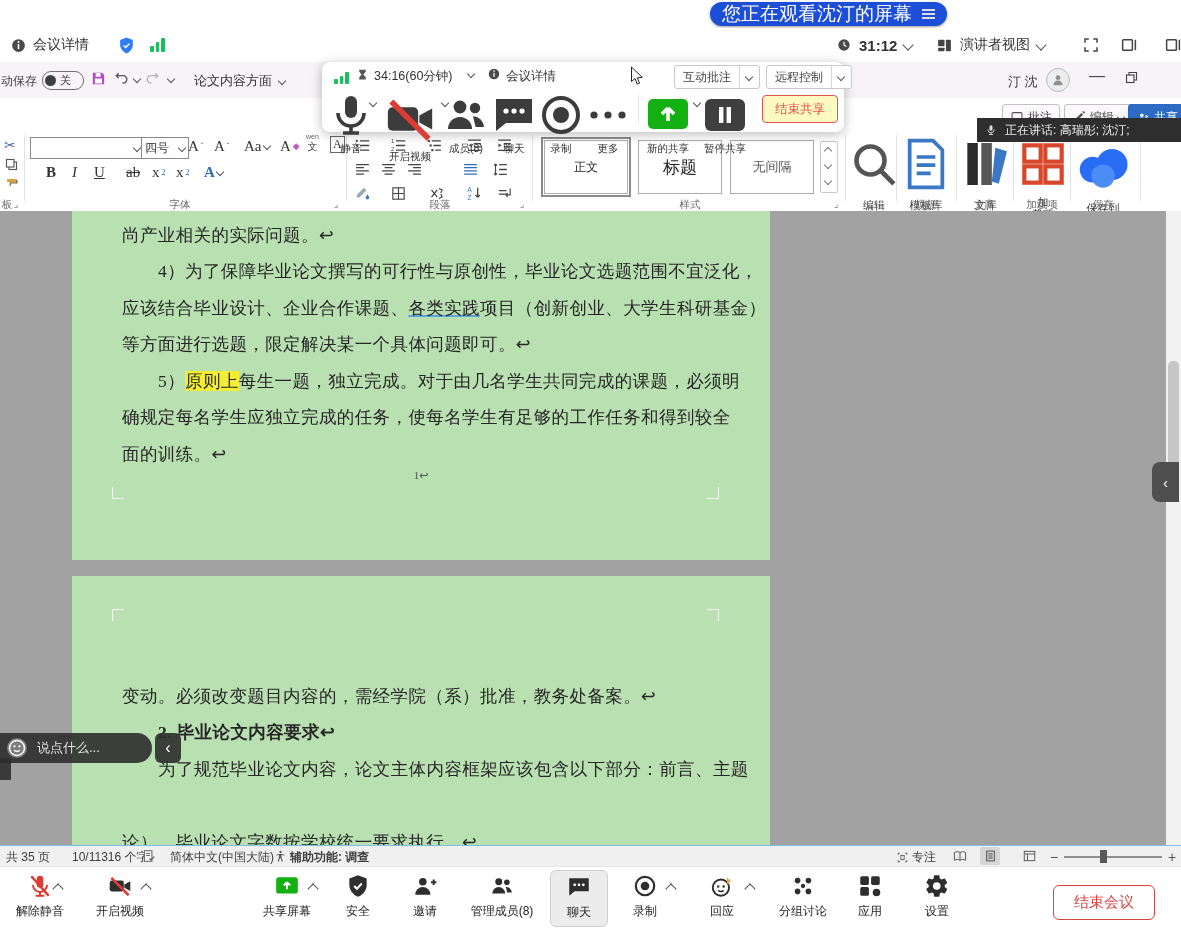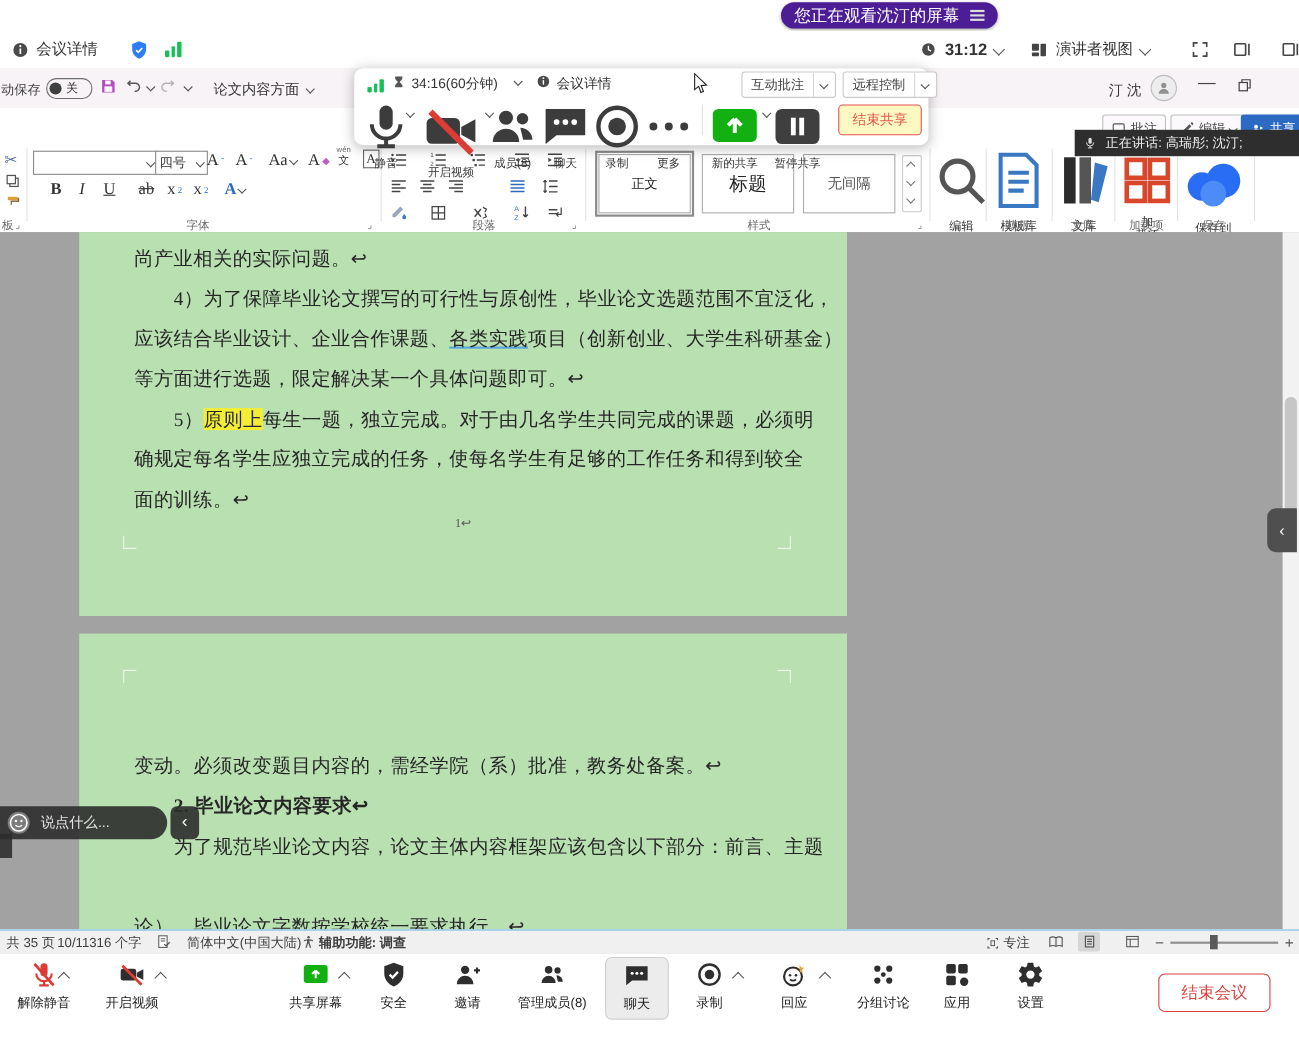--- a/index.html
+++ b/index.html
@@ -1,22 +1,22 @@
 <!DOCTYPE html>
 <html><head>
 <meta charset="utf-8">
 <style>
   html,body{margin:0;padding:0}
   body{width:1181px;height:951px;overflow:hidden;font-family:"Liberation Sans",sans-serif;background:#fff}
   #app{position:relative;width:1181px;height:951px;overflow:hidden;background:#fff}
   .abs{position:absolute}
   .ic svg,.bic svg{width:100%;height:100%;display:block}
   
-  .viewpill{position:absolute;left:710px;top:2px;height:24px;border-radius:13px;background:#4c1d95;color:#fff;
-    display:flex;align-items:center;padding:0 12px;font-size:15px;gap:10px;box-shadow:0 1px 3px rgba(0,0,0,.4)}
+  .viewpill{position:absolute;left:710px;top:2px;height:24px;border-radius:13px;background:#1d4ed8;color:#fff;
+    display:flex;align-items:center;padding:0 12px;font-size:19px;gap:10px;box-shadow:0 1px 3px rgba(0,0,0,.4)}
   .hamb{display:inline-block;width:13px}
   .hamb i{display:block;height:1.6px;background:#ddd;margin:2.4px 0}
   
   .mheader{position:absolute;left:0;top:28px;width:1181px;height:34px;background:#fff;border-bottom:1px solid #ececec}
   .mh-it{position:absolute;top:0;height:34px;display:flex;align-items:center;color:#333;font-size:14px;gap:6px}
   .vdiv{position:absolute;top:37px;width:1px;height:16px;background:#ddd}
   .sig{display:flex;align-items:flex-end;gap:2px;height:14px}
   .sig i{width:3.5px;background:#18c05a;border-radius:1px}
   
   .cv,.cu{display:inline-block;width:7px;height:7px;border-right:1.5px solid #555;border-bottom:1.5px solid #555}
@@ -656,21 +656,21 @@
           <circle cx="15" cy="10" r="1.3" fill="#fff"></circle>
           <path d="M8.5 14.5a4.5 4.5 0 0 0 7 0" stroke="#fff" stroke-width="1.6" fill="none"></path>
         </svg>
       </span>
     <span class="ph">说点什么...</span>
   </div>
   <div class="chatchev">‹</div>
 
   <div class="statusbar">
     <span class="sb-it" style="left:6px">共 35 页</span>
-    <span class="sb-it" style="left:52px">10/11316 个字</span>
+    <span class="sb-it" style="left:72px">10/11316 个字</span>
     <span class="sb-it ic" style="left:142px;width:14px;height:14px;color:#555">
         <svg viewBox="0 0 24 24" xmlns="http://www.w3.org/2000/svg">
           <rect x="4" y="3" width="13" height="18" fill="#fff" stroke="currentColor" stroke-width="1.6"></rect>
           <path d="M7 7.5h7M7 11h7" stroke="currentColor" stroke-width="1.6"></path>
           <path d="M12.5 16l2.8 2.8L21 13" stroke="currentColor" stroke-width="2" fill="none"></path>
         </svg>
       </span>
     <span class="sb-it" style="left:170px">简体中文(中国大陆)</span>
     <span class="sb-it ic" style="left:274px;width:13px;height:14px;color:#555">
         <svg viewBox="0 0 24 24" xmlns="http://www.w3.org/2000/svg">

